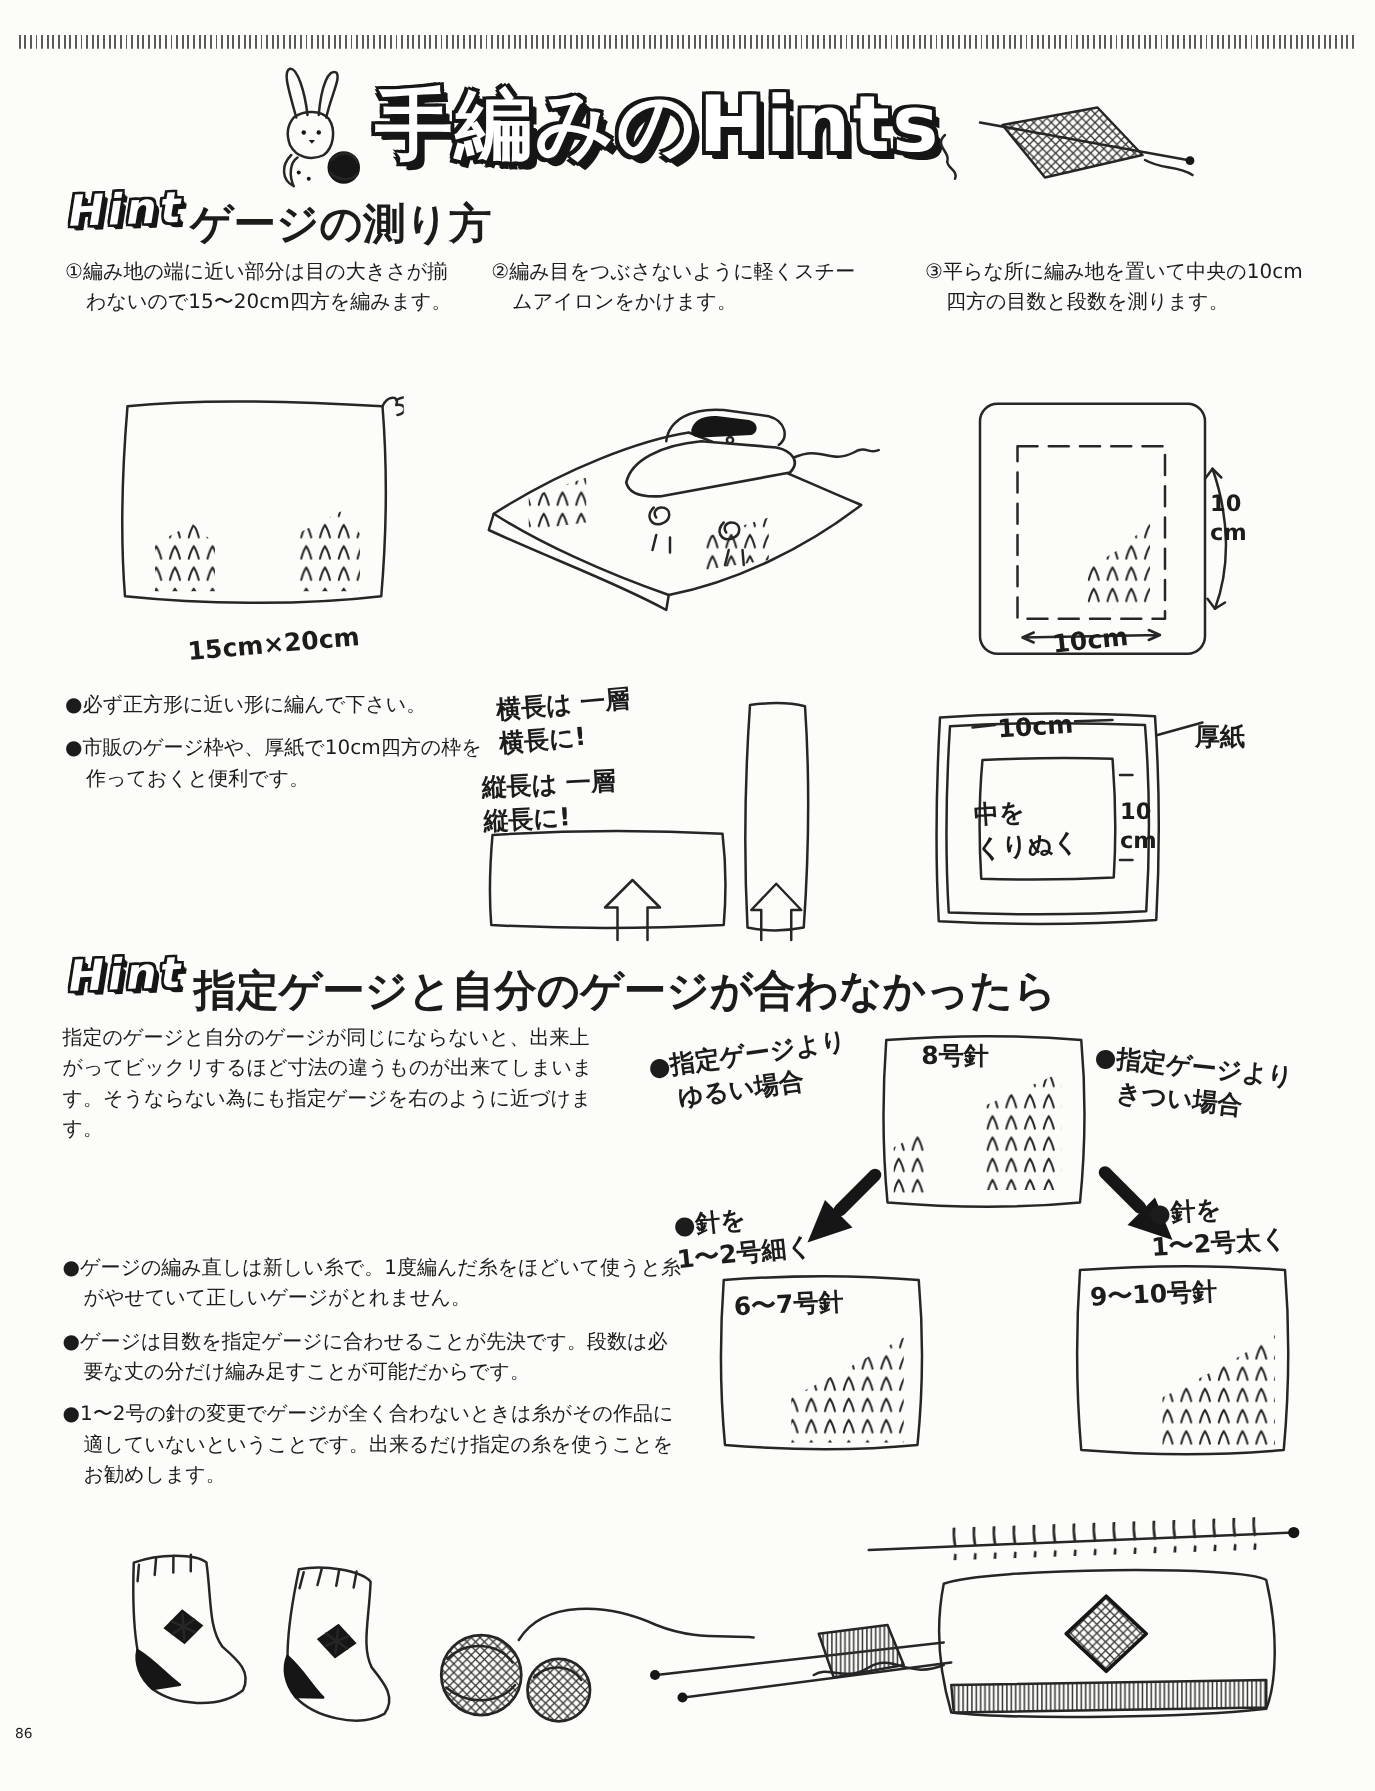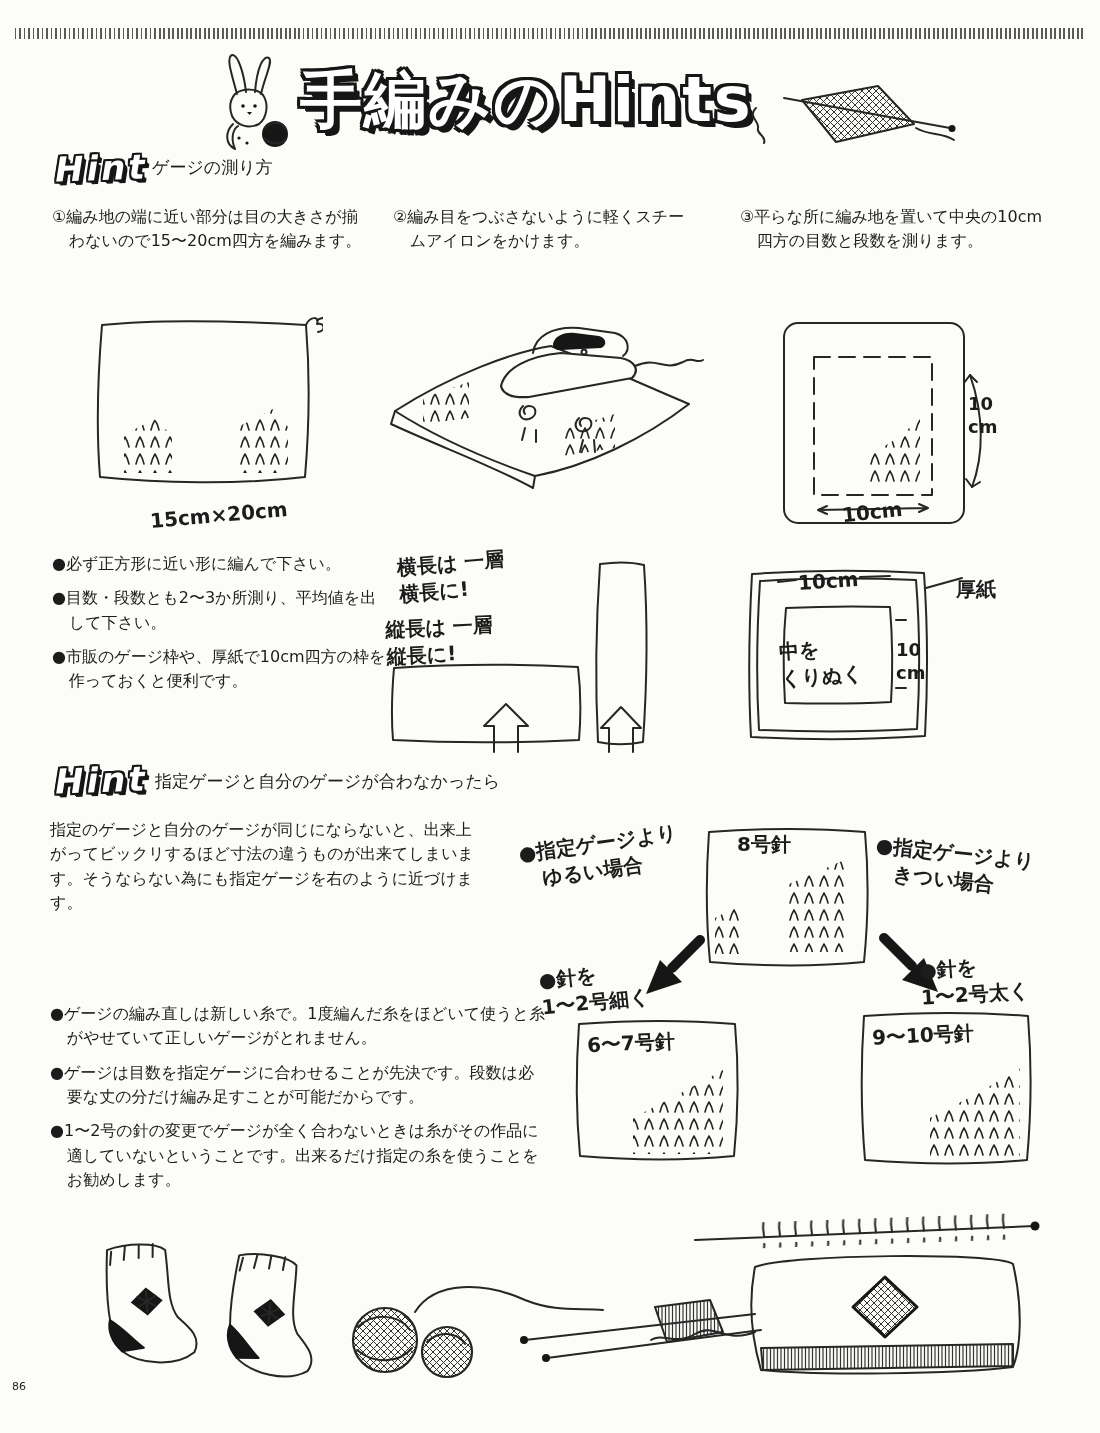--- a/index.html
+++ b/index.html
@@ -10,21 +10,21 @@
   .top-rule{height:11px;background:repeating-linear-gradient(90deg,#5a5a5a 0,#5a5a5a 1.5px,transparent 1.5px,transparent 4.5px)}
   .bubble{color:#fff;font-weight:bold;font-style:italic;
     text-shadow:-2px -2px 0 #161616,2px -2px 0 #161616,-2px 2px 0 #161616,2px 2px 0 #161616,
     -2px 0 0 #161616,2px 0 0 #161616,0 -2px 0 #161616,0 2px 0 #161616,
     3px 3px 0 #161616,4px 4px 0 #161616}
   .big-title{font-size:62px;letter-spacing:2px;font-style:normal;
     text-shadow:-3px -3px 0 #161616,3px -3px 0 #161616,-3px 3px 0 #161616,3px 3px 0 #161616,
     -3px 0 0 #161616,3px 0 0 #161616,0 -3px 0 #161616,0 3px 0 #161616,
     5px 5px 0 #161616,6px 6px 0 #161616}
   .hint-label{font-size:34px;letter-spacing:3px;transform:rotate(-2deg)}
-  .hint-title{font-size:17px;font-weight:normal}
+  .hint-title{font-size:34px;font-weight:bold}
   .txt{font-size:16px;line-height:1.52}
   .hang{padding-left:1.05em;text-indent:-1.05em}
   .hand{font-size:20px;line-height:1.35;white-space:pre-wrap;font-weight:bold}
   .hand-sm{font-size:18px;line-height:1.3;white-space:pre-wrap;font-weight:bold}
   .sk path,.sk rect,.sk circle,.sk ellipse,.sk line,.sk polygon,.sk polyline{
     stroke:#262626;stroke-width:2;fill:none;stroke-linecap:round;stroke-linejoin:round}
   .pagenum{font-size:11px}
   .mb{margin-bottom:10px}
 </style>
 </head>
@@ -113,21 +113,20 @@
     <path d="M192,60 C206,100 206,140 194,172"></path>
     <path d="M192,60 l-6,8 M192,60 l7,7 M194,172 l-6,-8 M194,172 l8,-5" stroke-width="1.6"></path>
     <path d="M40,195 L150,193 M40,195 l9,-4 M40,195 l9,4 M150,193 l-9,-4 M150,193 l-9,4" stroke-width="1.8"></path>
   </svg>
   <div class="abs hand-sm" style="left:968px;top:392px">10
 cm</div>
   <div class="abs hand" style="left:842px;top:499px;transform:rotate(-6deg)">10cm</div>
 
   <div class="abs" style="left:52px;top:552px;width:338px">
     <div class="txt hang mb">●必ず正方形に近い形に編んで下さい。</div>
-    <div class="txt hang mb">●目数・段数とも2〜3か所測り、平均値を出して下さい。</div>
     <div class="txt hang">●市販のゲージ枠や、厚紙で10cm四方の枠を作っておくと便利です。</div>
   </div>
 
   <div class="abs hand" style="left:398px;top:550px;transform:rotate(-5deg)">横長は 一層
 横長に!</div>
   <div class="abs hand" style="left:386px;top:614px;transform:rotate(-3deg)">縦長は 一層
 縦長に!</div>
   <svg class="abs sk" style="left:382px;top:556px" width="290" height="200" viewBox="0 0 290 200">
     <path d="M218,8 C233,6 250,6 262,9 C266,68 265,128 261,186 C246,189 230,189 216,186 C213,127 214,66 218,8 Z" stroke-width="2.2"></path>
     <path d="M227,196 L227,172 L219,172 L239,151 L259,172 L251,172 L251,196" stroke-width="2"></path>

